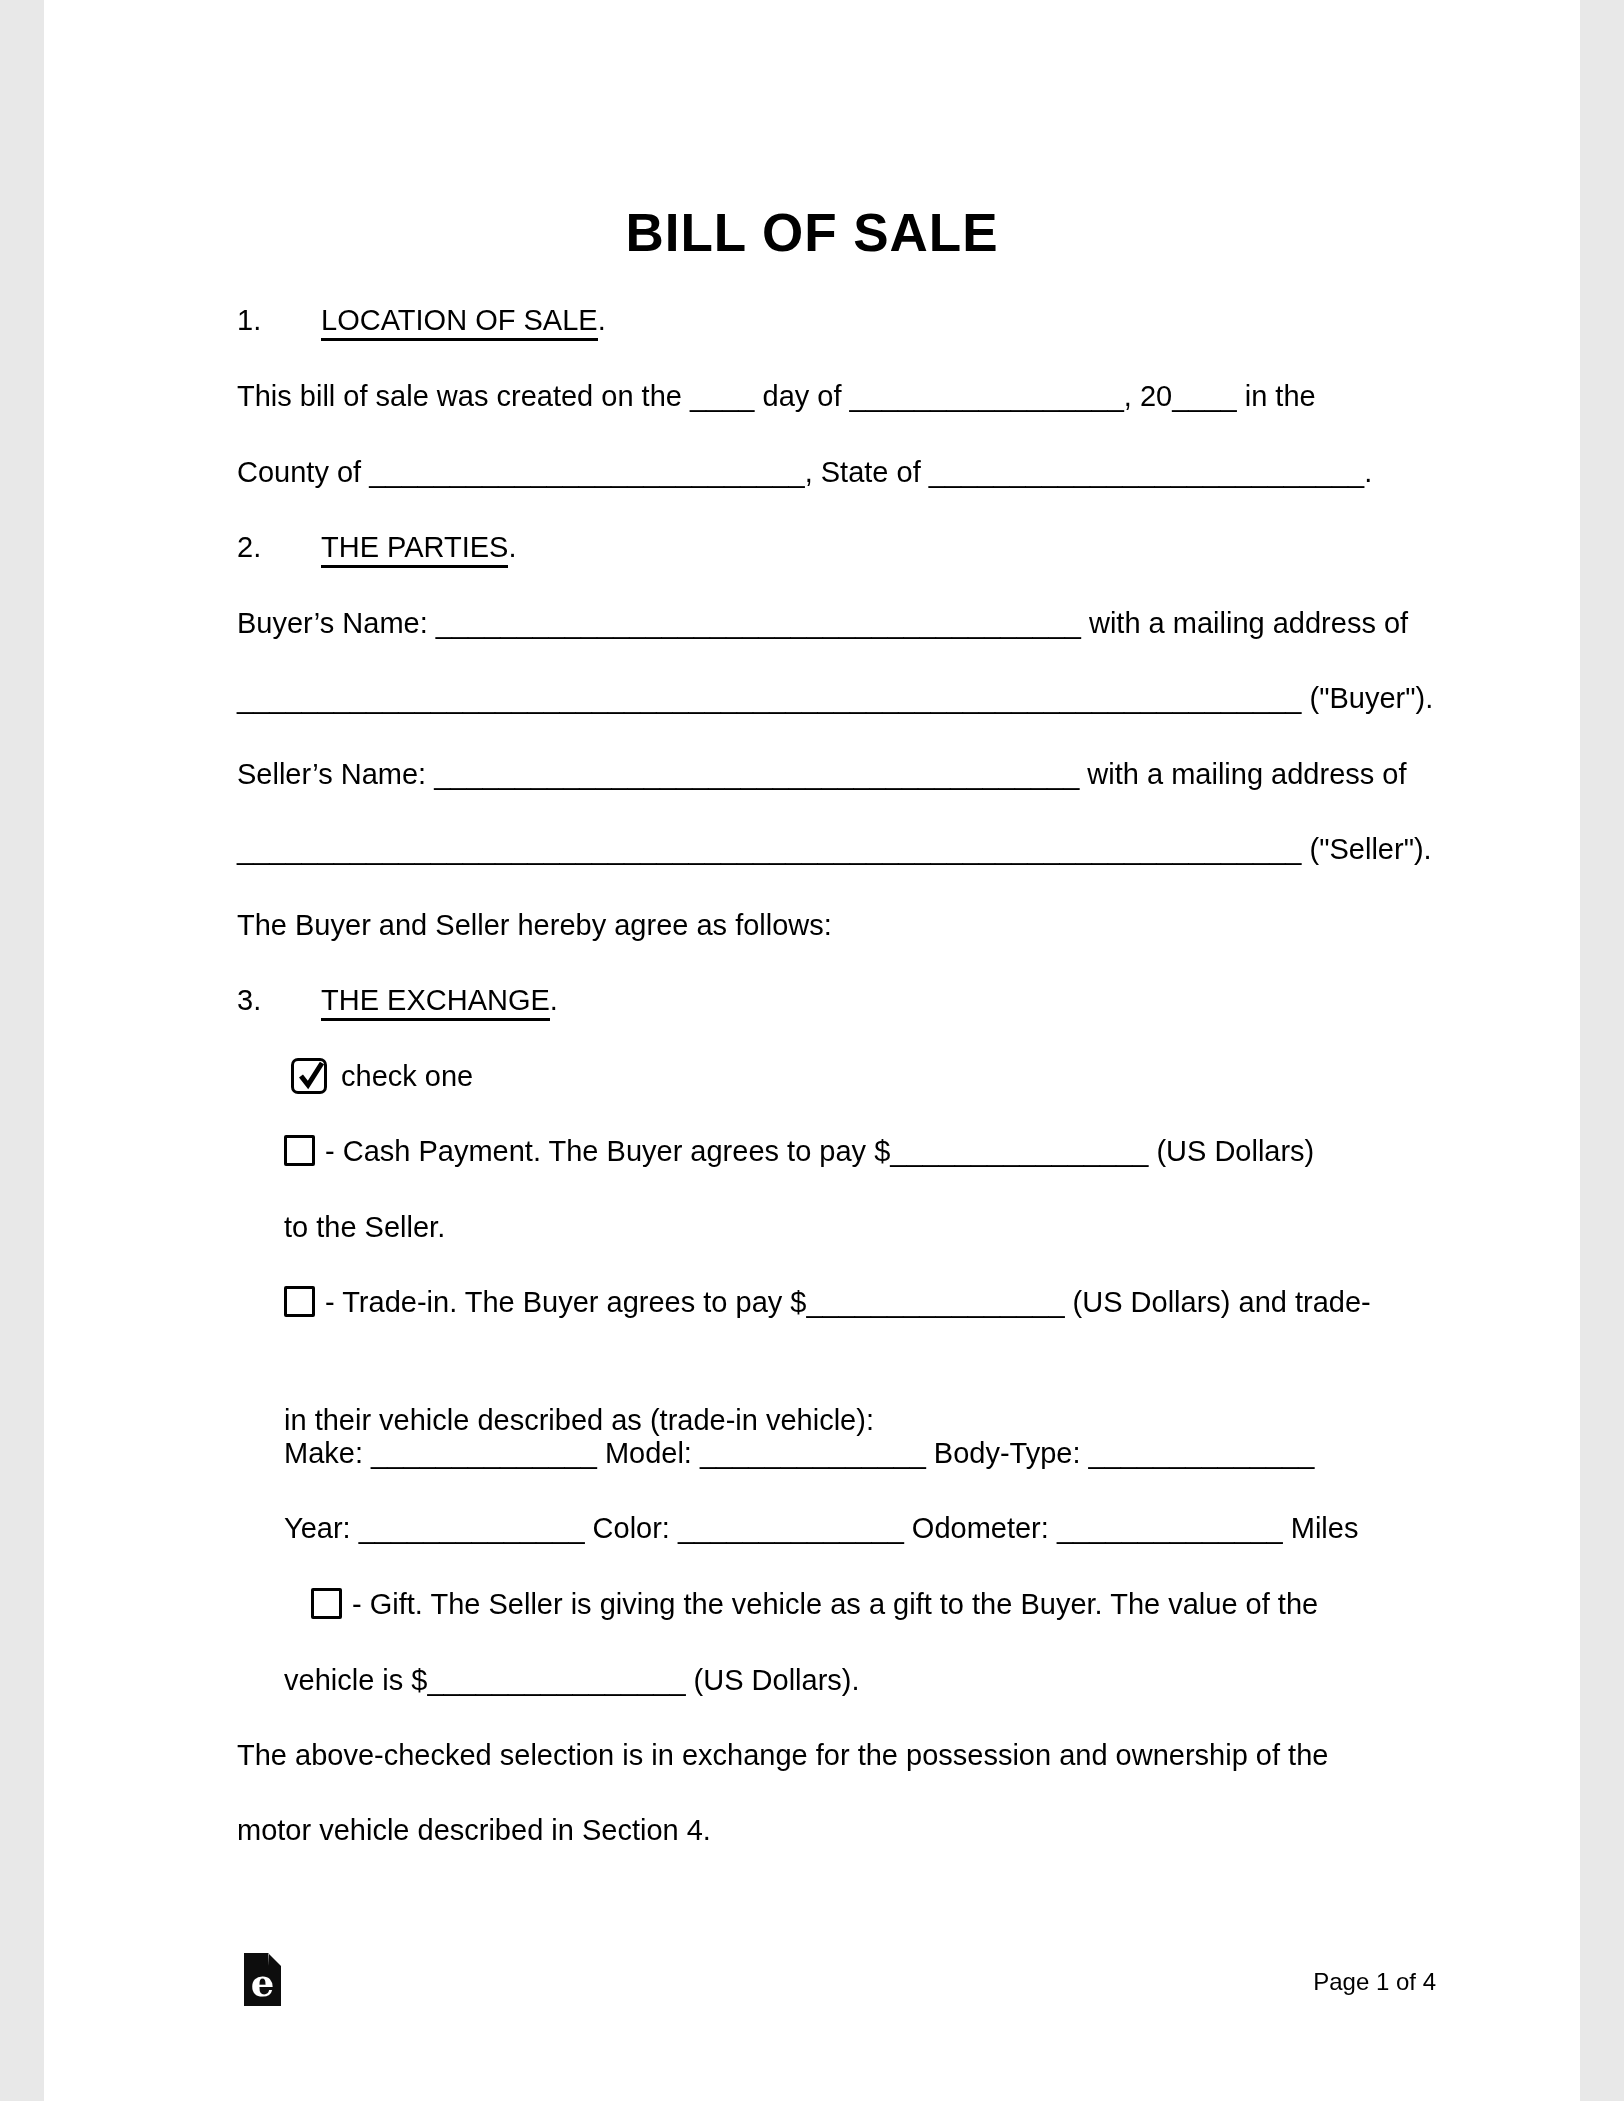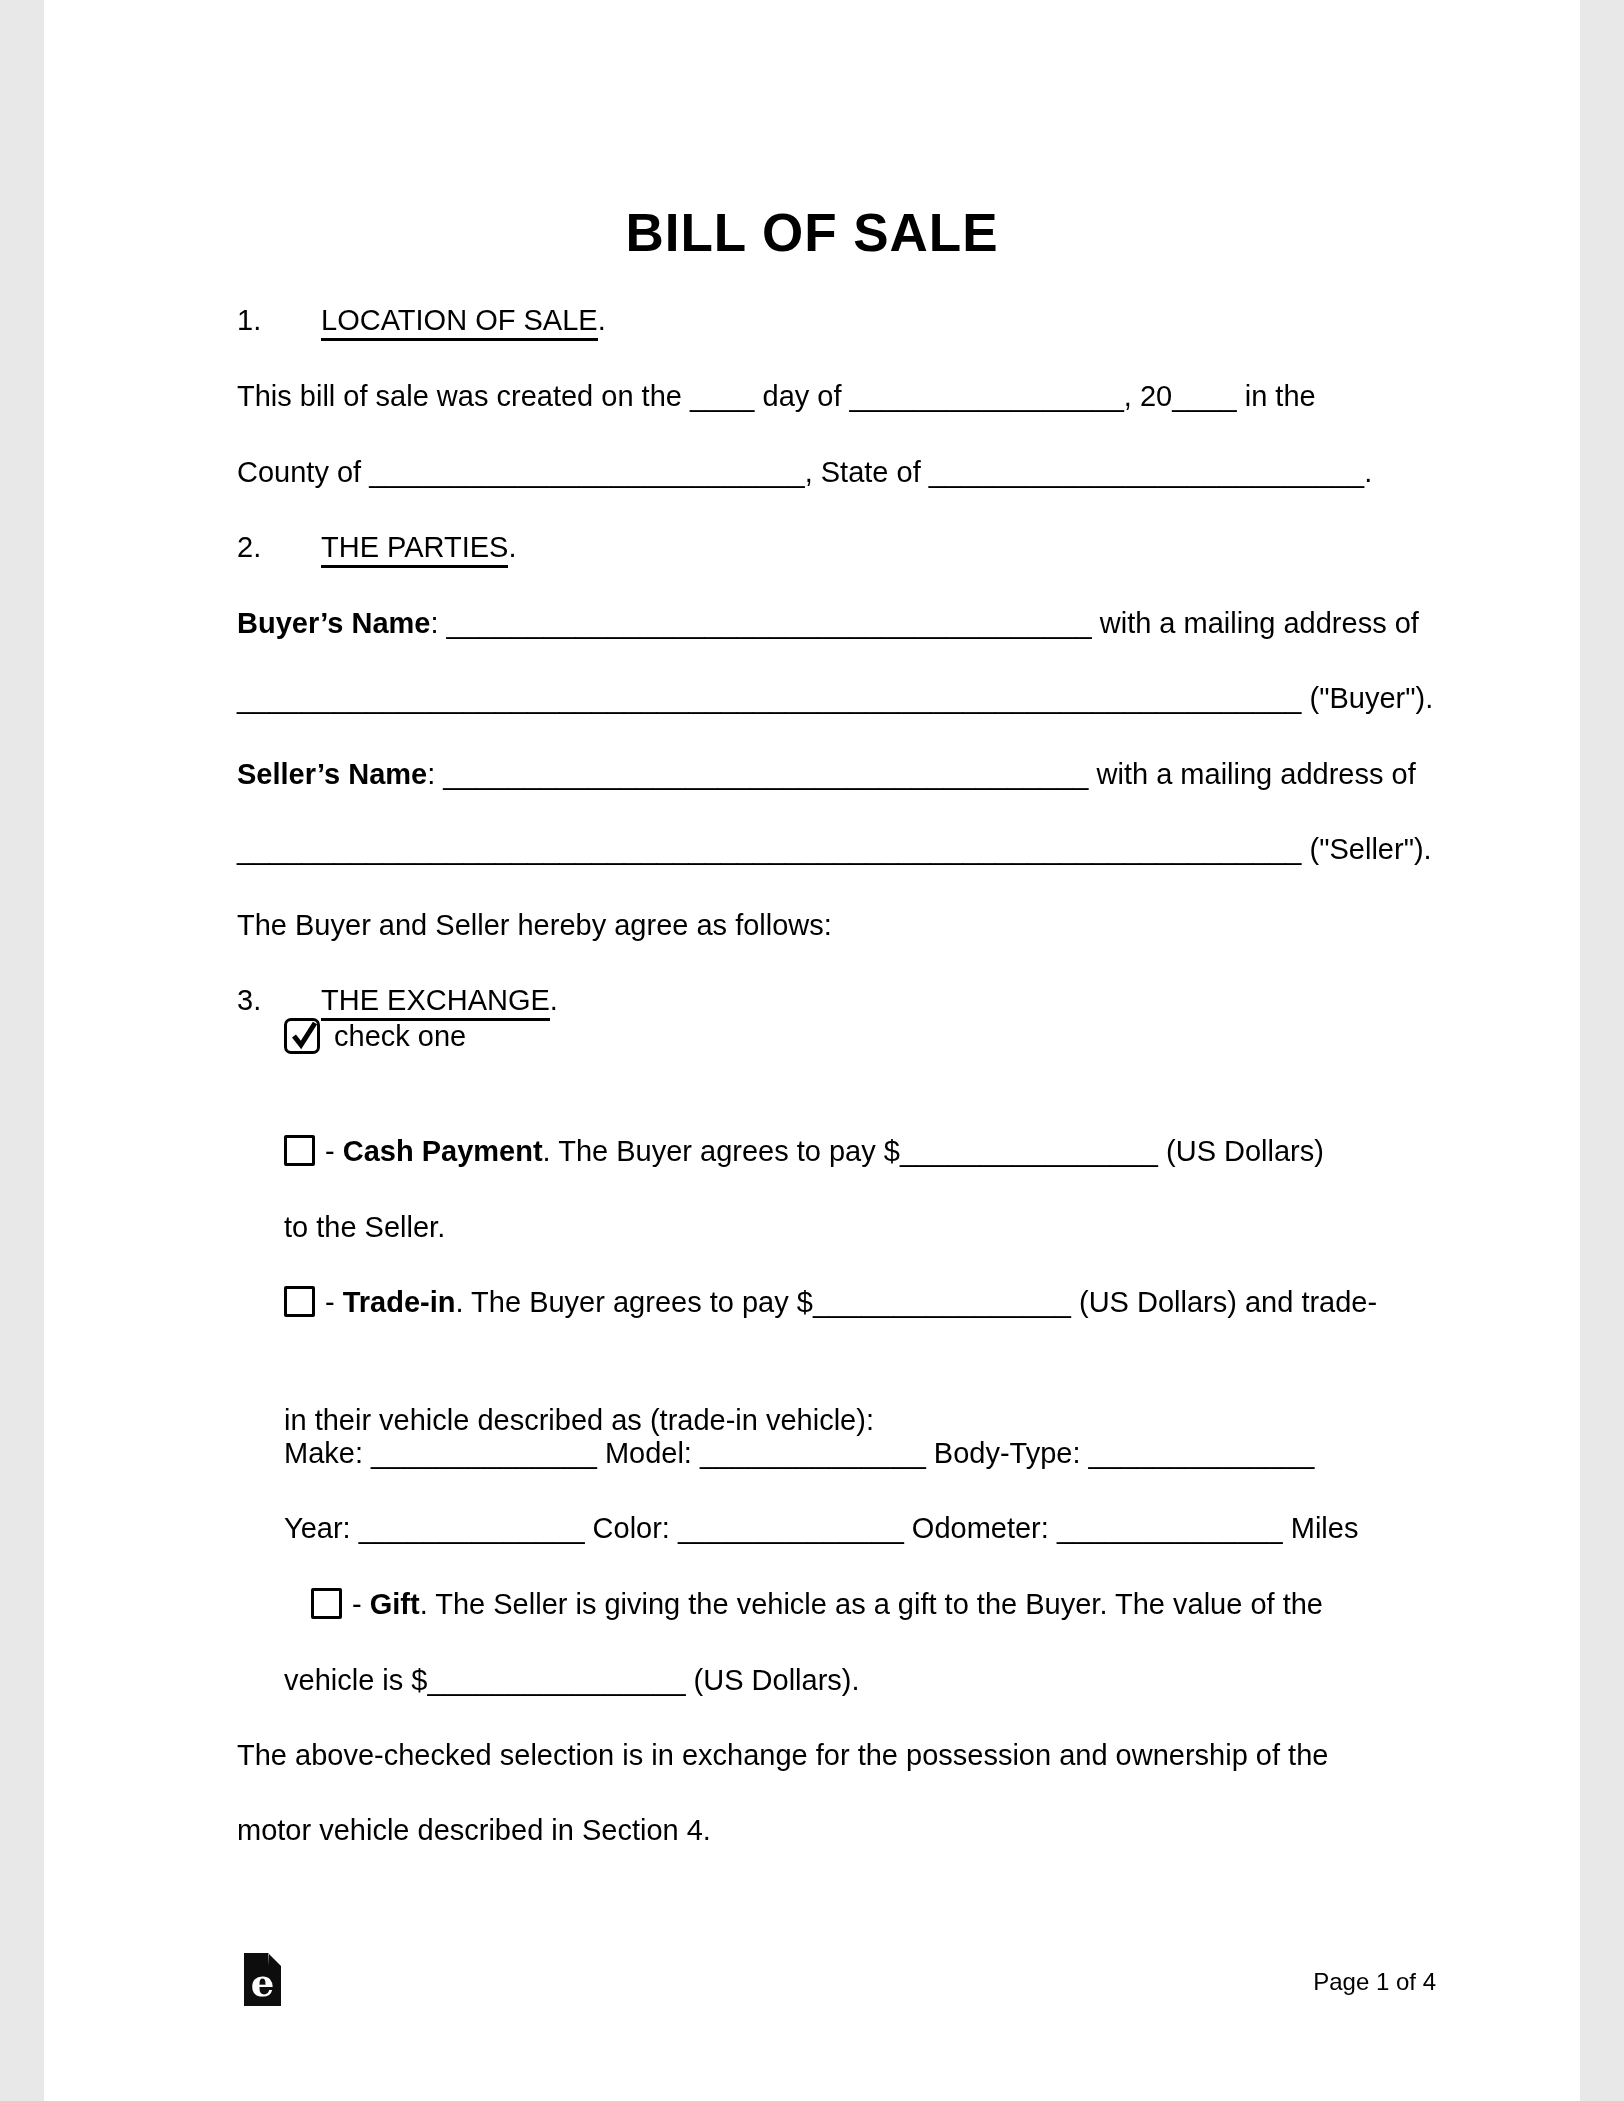--- a/index.html
+++ b/index.html
@@ -31,21 +31,21 @@
     line-height:36px;
   }
   .ml{left:193px;}
   .mi{left:240px;}
   .hnum{display:inline-block;width:47px;}
   .hu{
     border-bottom:3px solid #000;
     padding-bottom:2px;
     margin-left:37px;
   }
-  .b{font-weight:bold;}
+  .b{font-weight:normal;}
   .cb-checked{
     display:inline-block;
     width:30px;height:30px;
     border:3px solid #000;
     border-radius:7px;
     vertical-align:-8px;
     margin-right:14px;
     position:relative;
   }
   .cb-checked svg{position:absolute;left:1px;top:-2px;}
@@ -121,21 +121,21 @@
     <span class="b">Seller’s Name</span><span>: ________________________________________ with a mailing address of</span>
   </div>
   <div class="line ml" style="top:831px;">__________________________________________________________________ ("Seller").</div>
 
   <div class="line ml" style="top:907px;">The Buyer and Seller hereby agree as follows:</div>
 
   <div class="line ml" style="top:982px;">
     <span class="hnum">3.</span><span class="hu">THE EXCHANGE</span><span>.</span>
   </div>
 
-  <div class="line mi" style="top:1018px;">
+  <div class="line mi" style="top:1058px;margin-left:7px;">
     <span class="cb-checked"><svg width="32" height="34" viewBox="0 0 32 34">
           <path d="M6 17 L13 26 L27 4" fill="none" stroke="#000" stroke-width="5"></path>
         </svg></span><span>check one</span>
   </div>
 
   <div class="line mi" style="top:1133px;">
     <span class="cb-empty"></span><span>- </span><span class="b">Cash Payment</span><span>. The Buyer agrees to pay $________________ (US Dollars)</span>
   </div>
   <div class="line mi" style="top:1209px;">to the Seller.</div>
 

